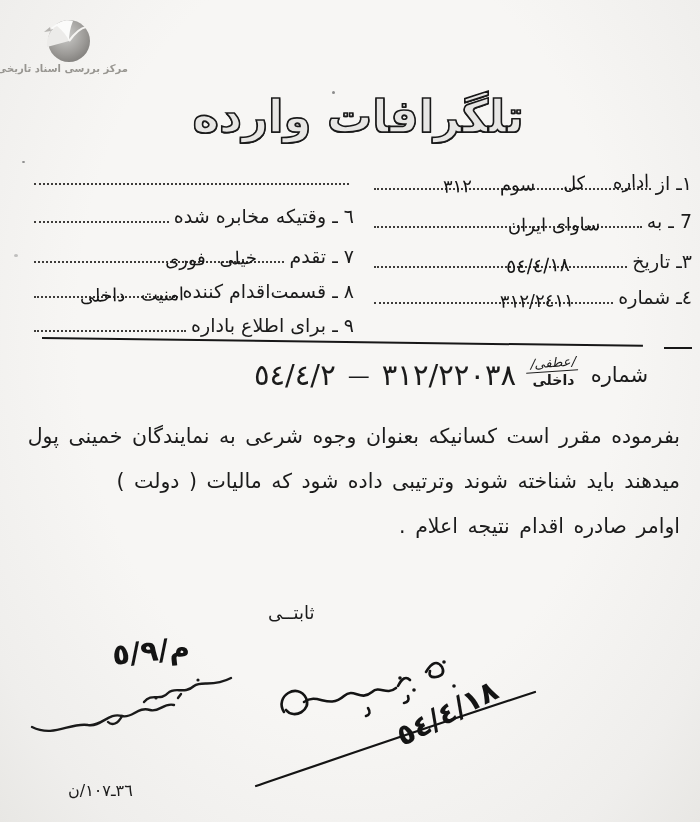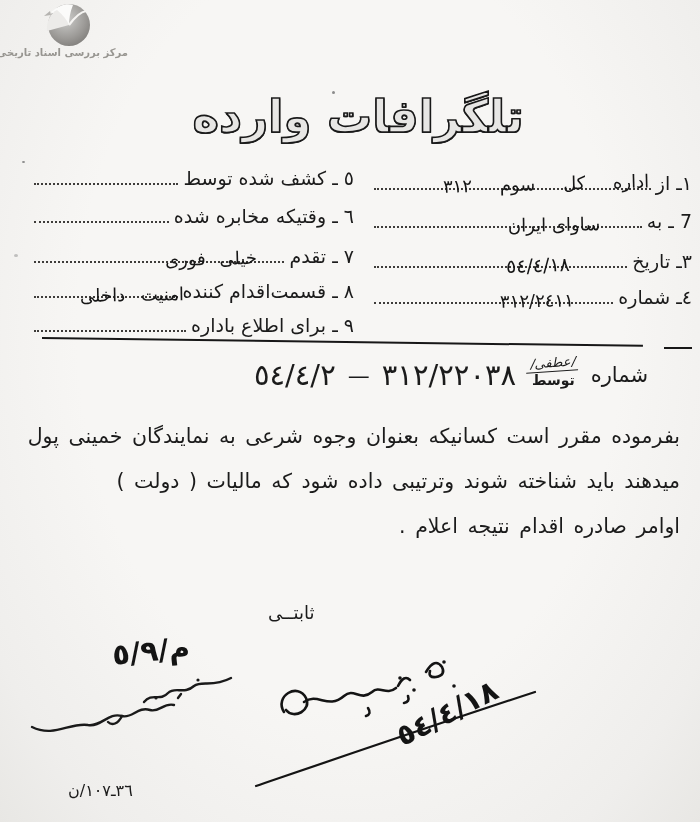--- a/index.html
+++ b/index.html
@@ -7,21 +7,21 @@
     width:700px;height:822px;overflow:hidden;
     font-family:"DejaVu Sans",sans-serif;
     background:#e9e8e6;
   }
   .page{
     position:relative;width:700px;height:822px;
     background:radial-gradient(ellipse at 50% 40%, #f7f6f4 55%, #efeeec 85%, #e8e7e4 100%);
     color:#1b1b1b;direction:rtl;
   }
   
-  .logo{position:absolute;left:6px;top:2px;width:122px;text-align:right;direction:rtl;}
+  .logo{position:absolute;left:6px;top:18px;width:122px;text-align:right;direction:rtl;}
   .logo svg{display:block;margin:0 auto;}
   .logo-text{font-size:10px;font-weight:bold;color:#979590;letter-spacing:0px;margin-top:-3px;
     transform:scaleY(1.05);white-space:nowrap;}
   
   .title{
     position:absolute;top:90px;left:16px;right:0;text-align:center;
     font-size:45px;font-weight:bold;
     color:rgba(247,246,244,0.92);
     -webkit-text-stroke:1.6px #191919;
     text-shadow:0.5px 0.5px 0 #2a2a2a, -0.5px -0.5px 0 #2a2a2a, 0.5px -0.5px 0 #2a2a2a, -0.5px 0.5px 0 #2a2a2a;
@@ -122,21 +122,20 @@
     <div class="frow rrow4">
       <span class="flabel">٤ـ شماره</span>
       <span class="dots">
         <span class="hand rv4">٣١٢/٢٤١١</span>
       </span>
     </div>
   </div>
 
   <div class="col col-left" style="height:190px;">
     <div class="frow lrow1">
-      <span class="flabel">٥ ـ کشف شده توسط</span>
       <span class="dots"></span>
     </div>
     <div class="frow lrow2">
       <span class="flabel">٦ ـ وقتیکه مخابره شده</span>
       <span class="dots"></span>
     </div>
     <div class="frow lrow3">
       <span class="flabel">٧ ـ تقدم</span>
       <span class="dots">
         <span class="hand lv7">خیلی فوری</span>
@@ -154,21 +153,21 @@
     </div>
   </div>
 
   <div class="divider"></div>
   <div class="divider-dash"></div>
 
   <div class="refline">
     <span class="ref-label">شماره</span>
     <span class="ref-stack">
       <span class="ref-top">/عطفی/</span>
-      <span class="ref-bottom">توسط</span>
+      <span class="ref-bottom">داخلی</span>
     </span>
     <span class="ref-num">٣١٢/٢٢٠٣٨</span>
     <span class="ref-sep">—</span>
     <span class="ref-date">٥٤/٤/٢</span>
   </div>
 
   <div class="body-text">
     <div class="bline">بفرموده مقرر است کسانیکه بعنوان وجوه شرعی به نمایندگان خمینی پول</div>
     <div class="bline">میدهند باید شناخته شوند وترتیبی داده شود که مالیات ( دولت )</div>
     <div class="bline">اوامر صادره اقدام نتیجه اعلام .</div>

